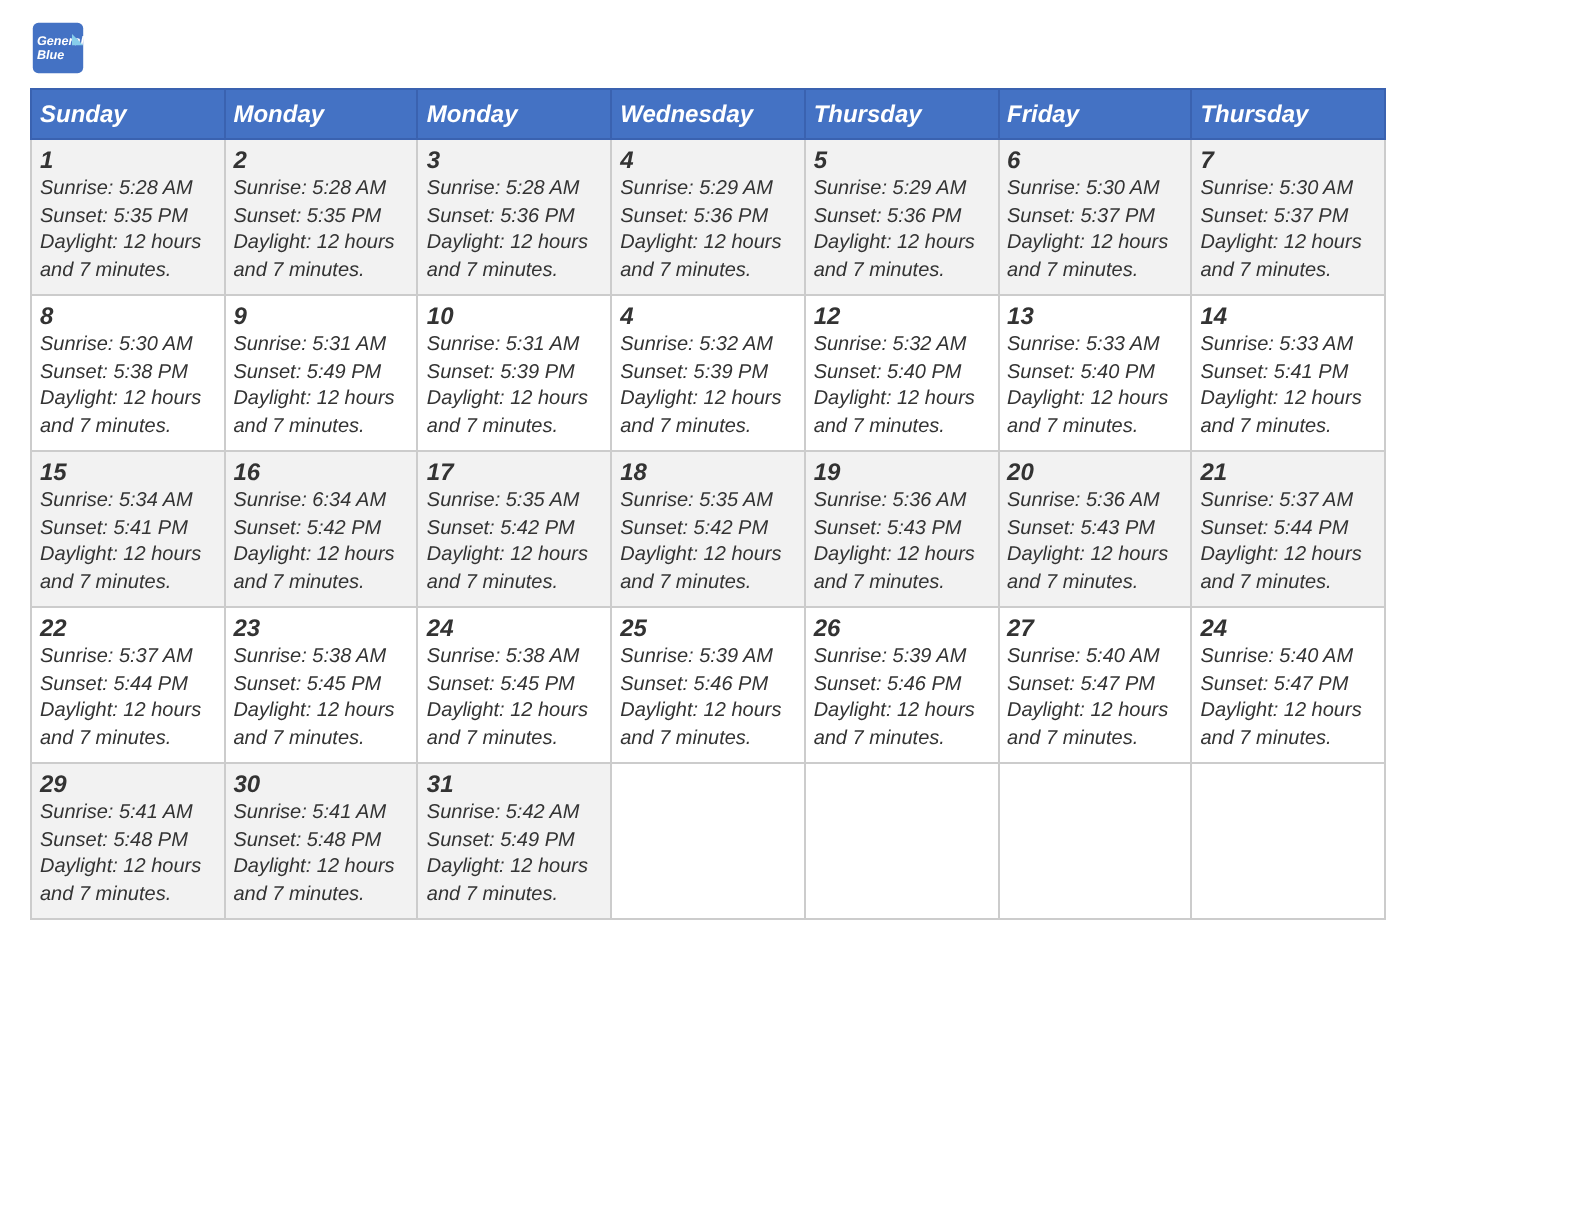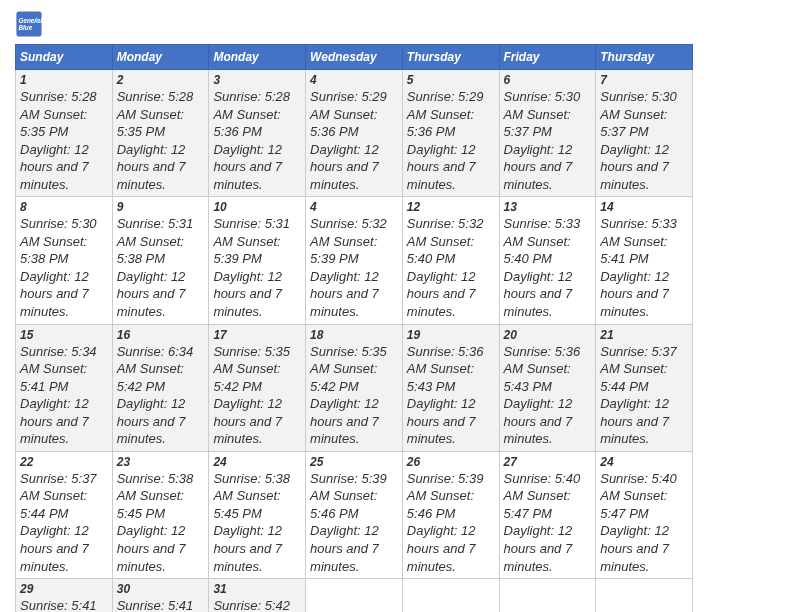--- a/index.html
+++ b/index.html
@@ -76,21 +76,21 @@
       background: #f2f2f2;
     }
     .day-num {
       font-size: 12px;
       font-weight: bold;
       color: #333;
       display: block;
       margin-bottom: 1px;
     }
     .day-info {
-      font-size: 13px;
+      font-size: 10px;
       line-height: 1.35;
       color: #333;
     }
     td.empty {
       background: #fff !important;
     }
   </style>
 </head>
 <body>
 
@@ -182,21 +182,21 @@
           <td>
             <span class="day-num">8</span>
             <div class="day-info">Sunrise: 5:30 AM
 Sunset: 5:38 PM
 Daylight: 12 hours
 and 7 minutes.</div>
           </td>
           <td>
             <span class="day-num">9</span>
             <div class="day-info">Sunrise: 5:31 AM
-Sunset: 5:38 PM
+Sunset: 5:49 PM
 Daylight: 12 hours
 and 7 minutes.</div>
           </td>
           <td>
             <span class="day-num">10</span>
             <div class="day-info">Sunrise: 5:31 AM
 Sunset: 5:39 PM
 Daylight: 12 hours
 and 7 minutes.</div>
           </td>

